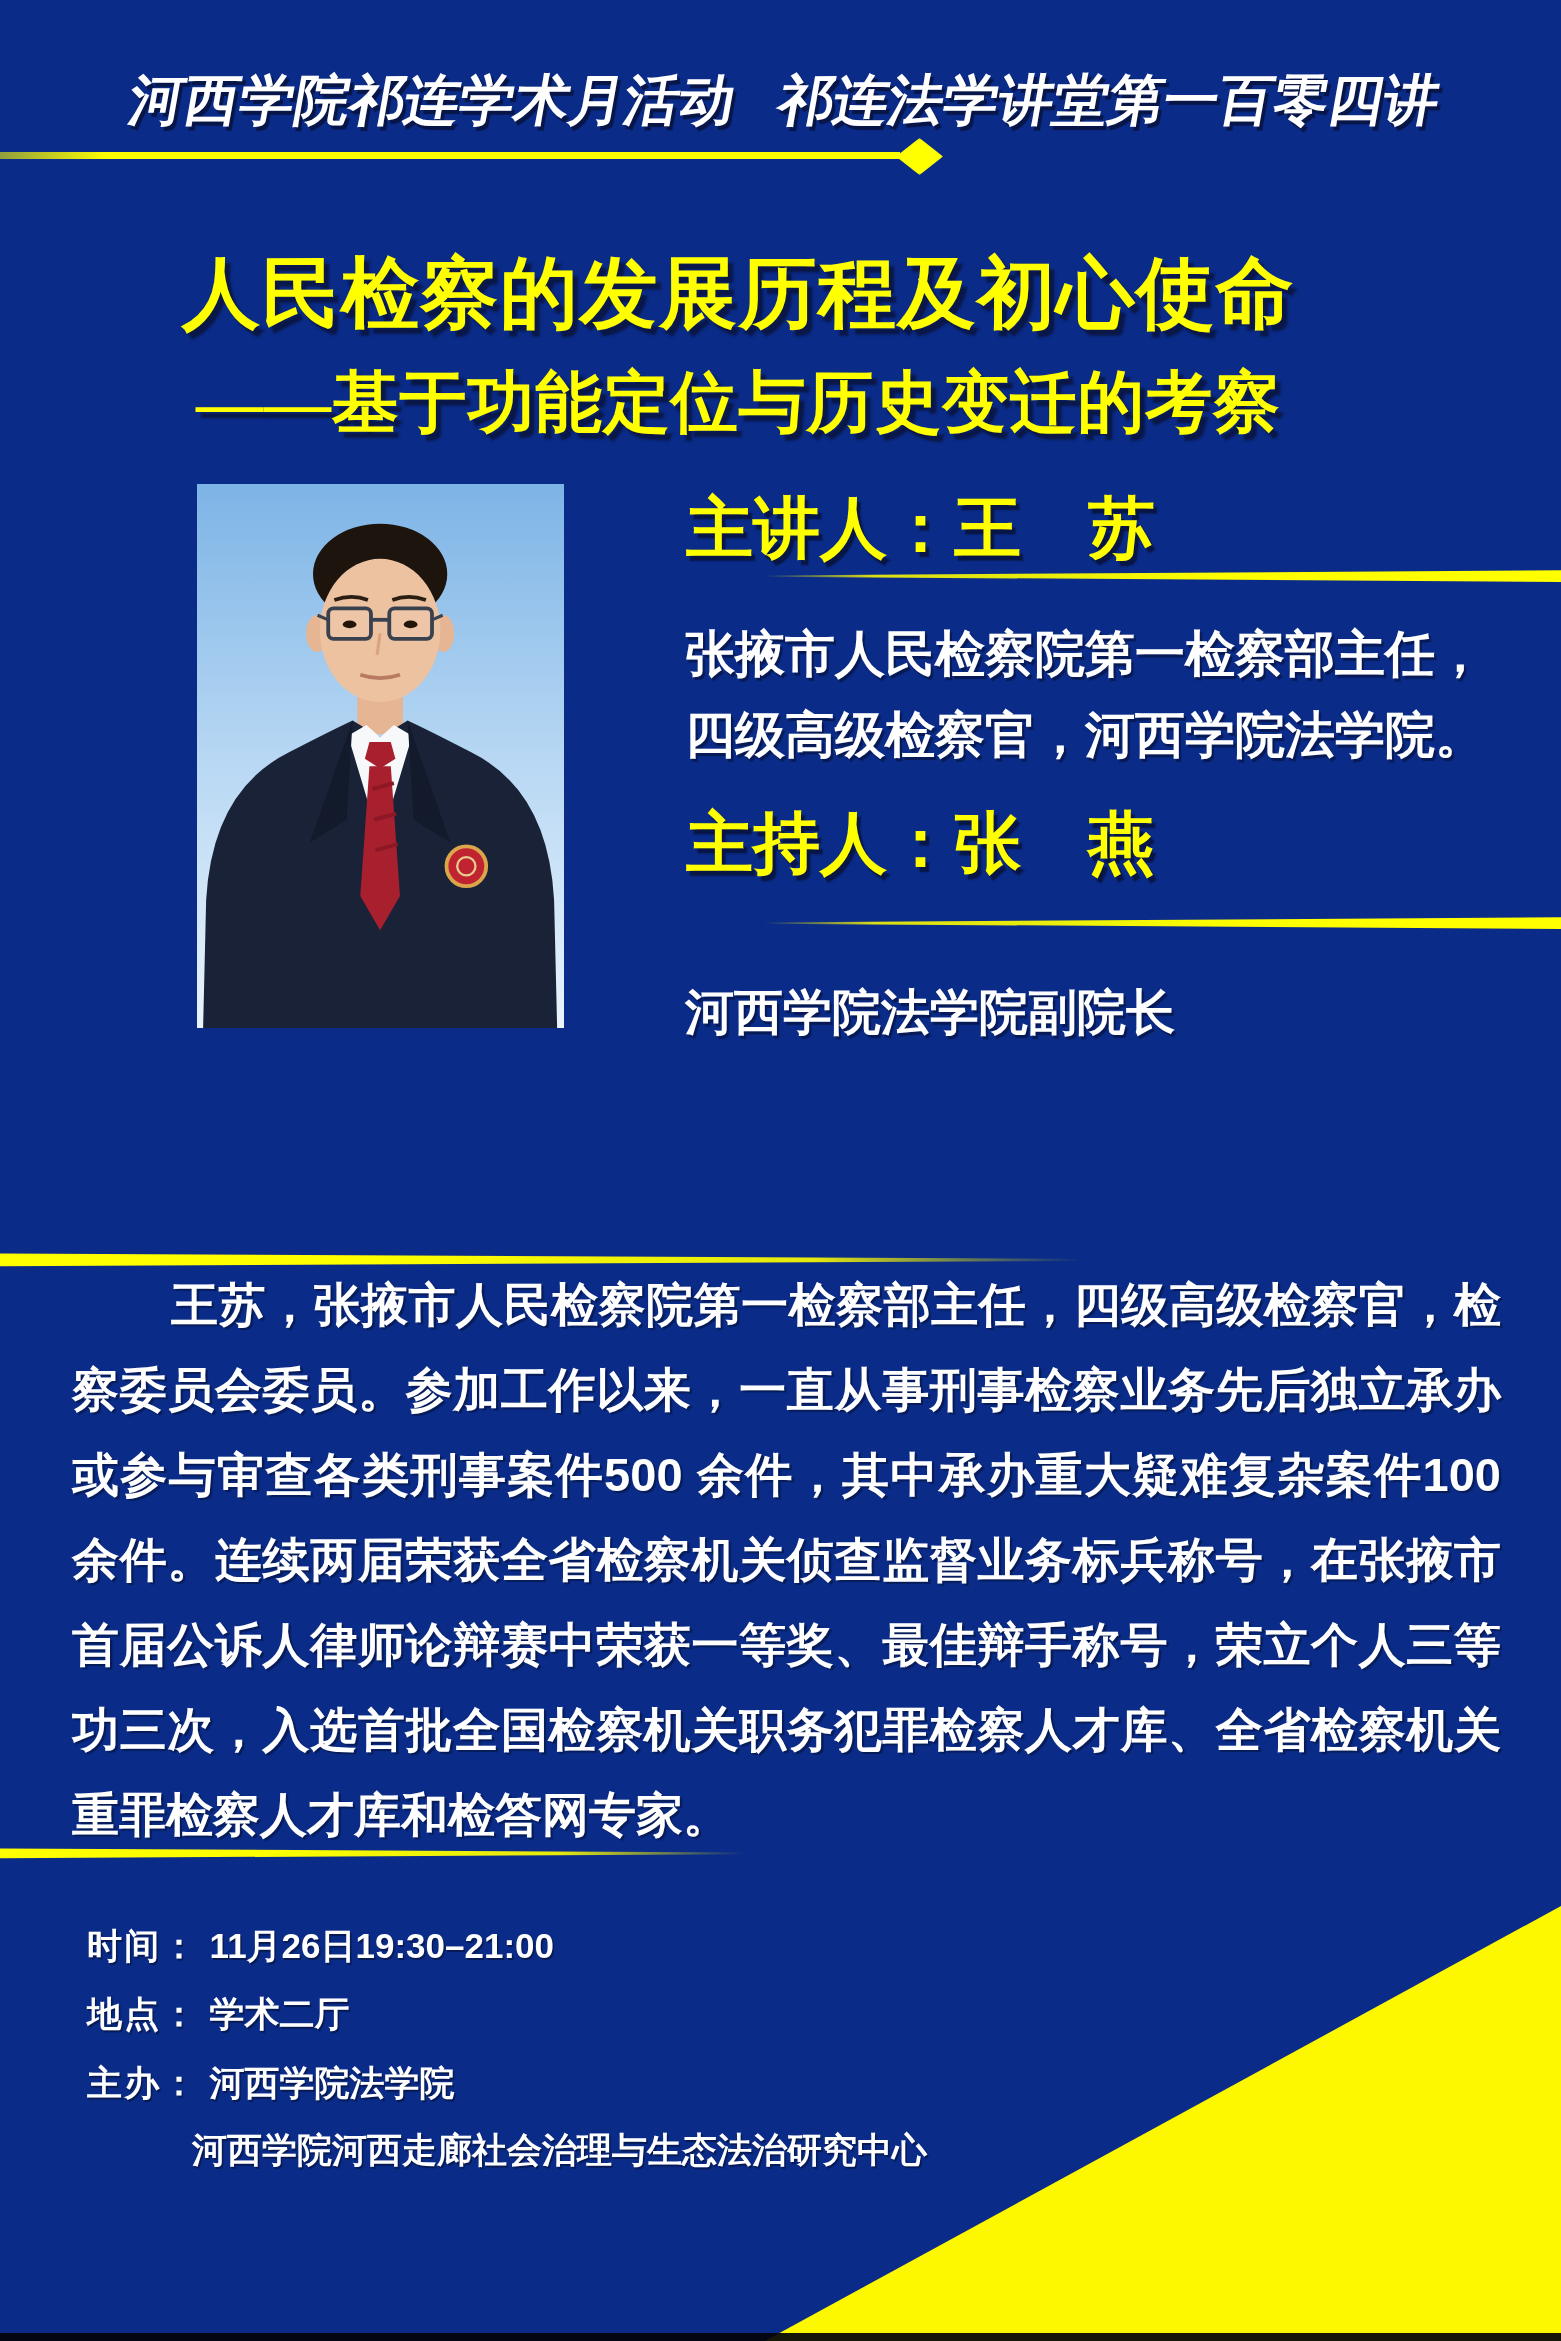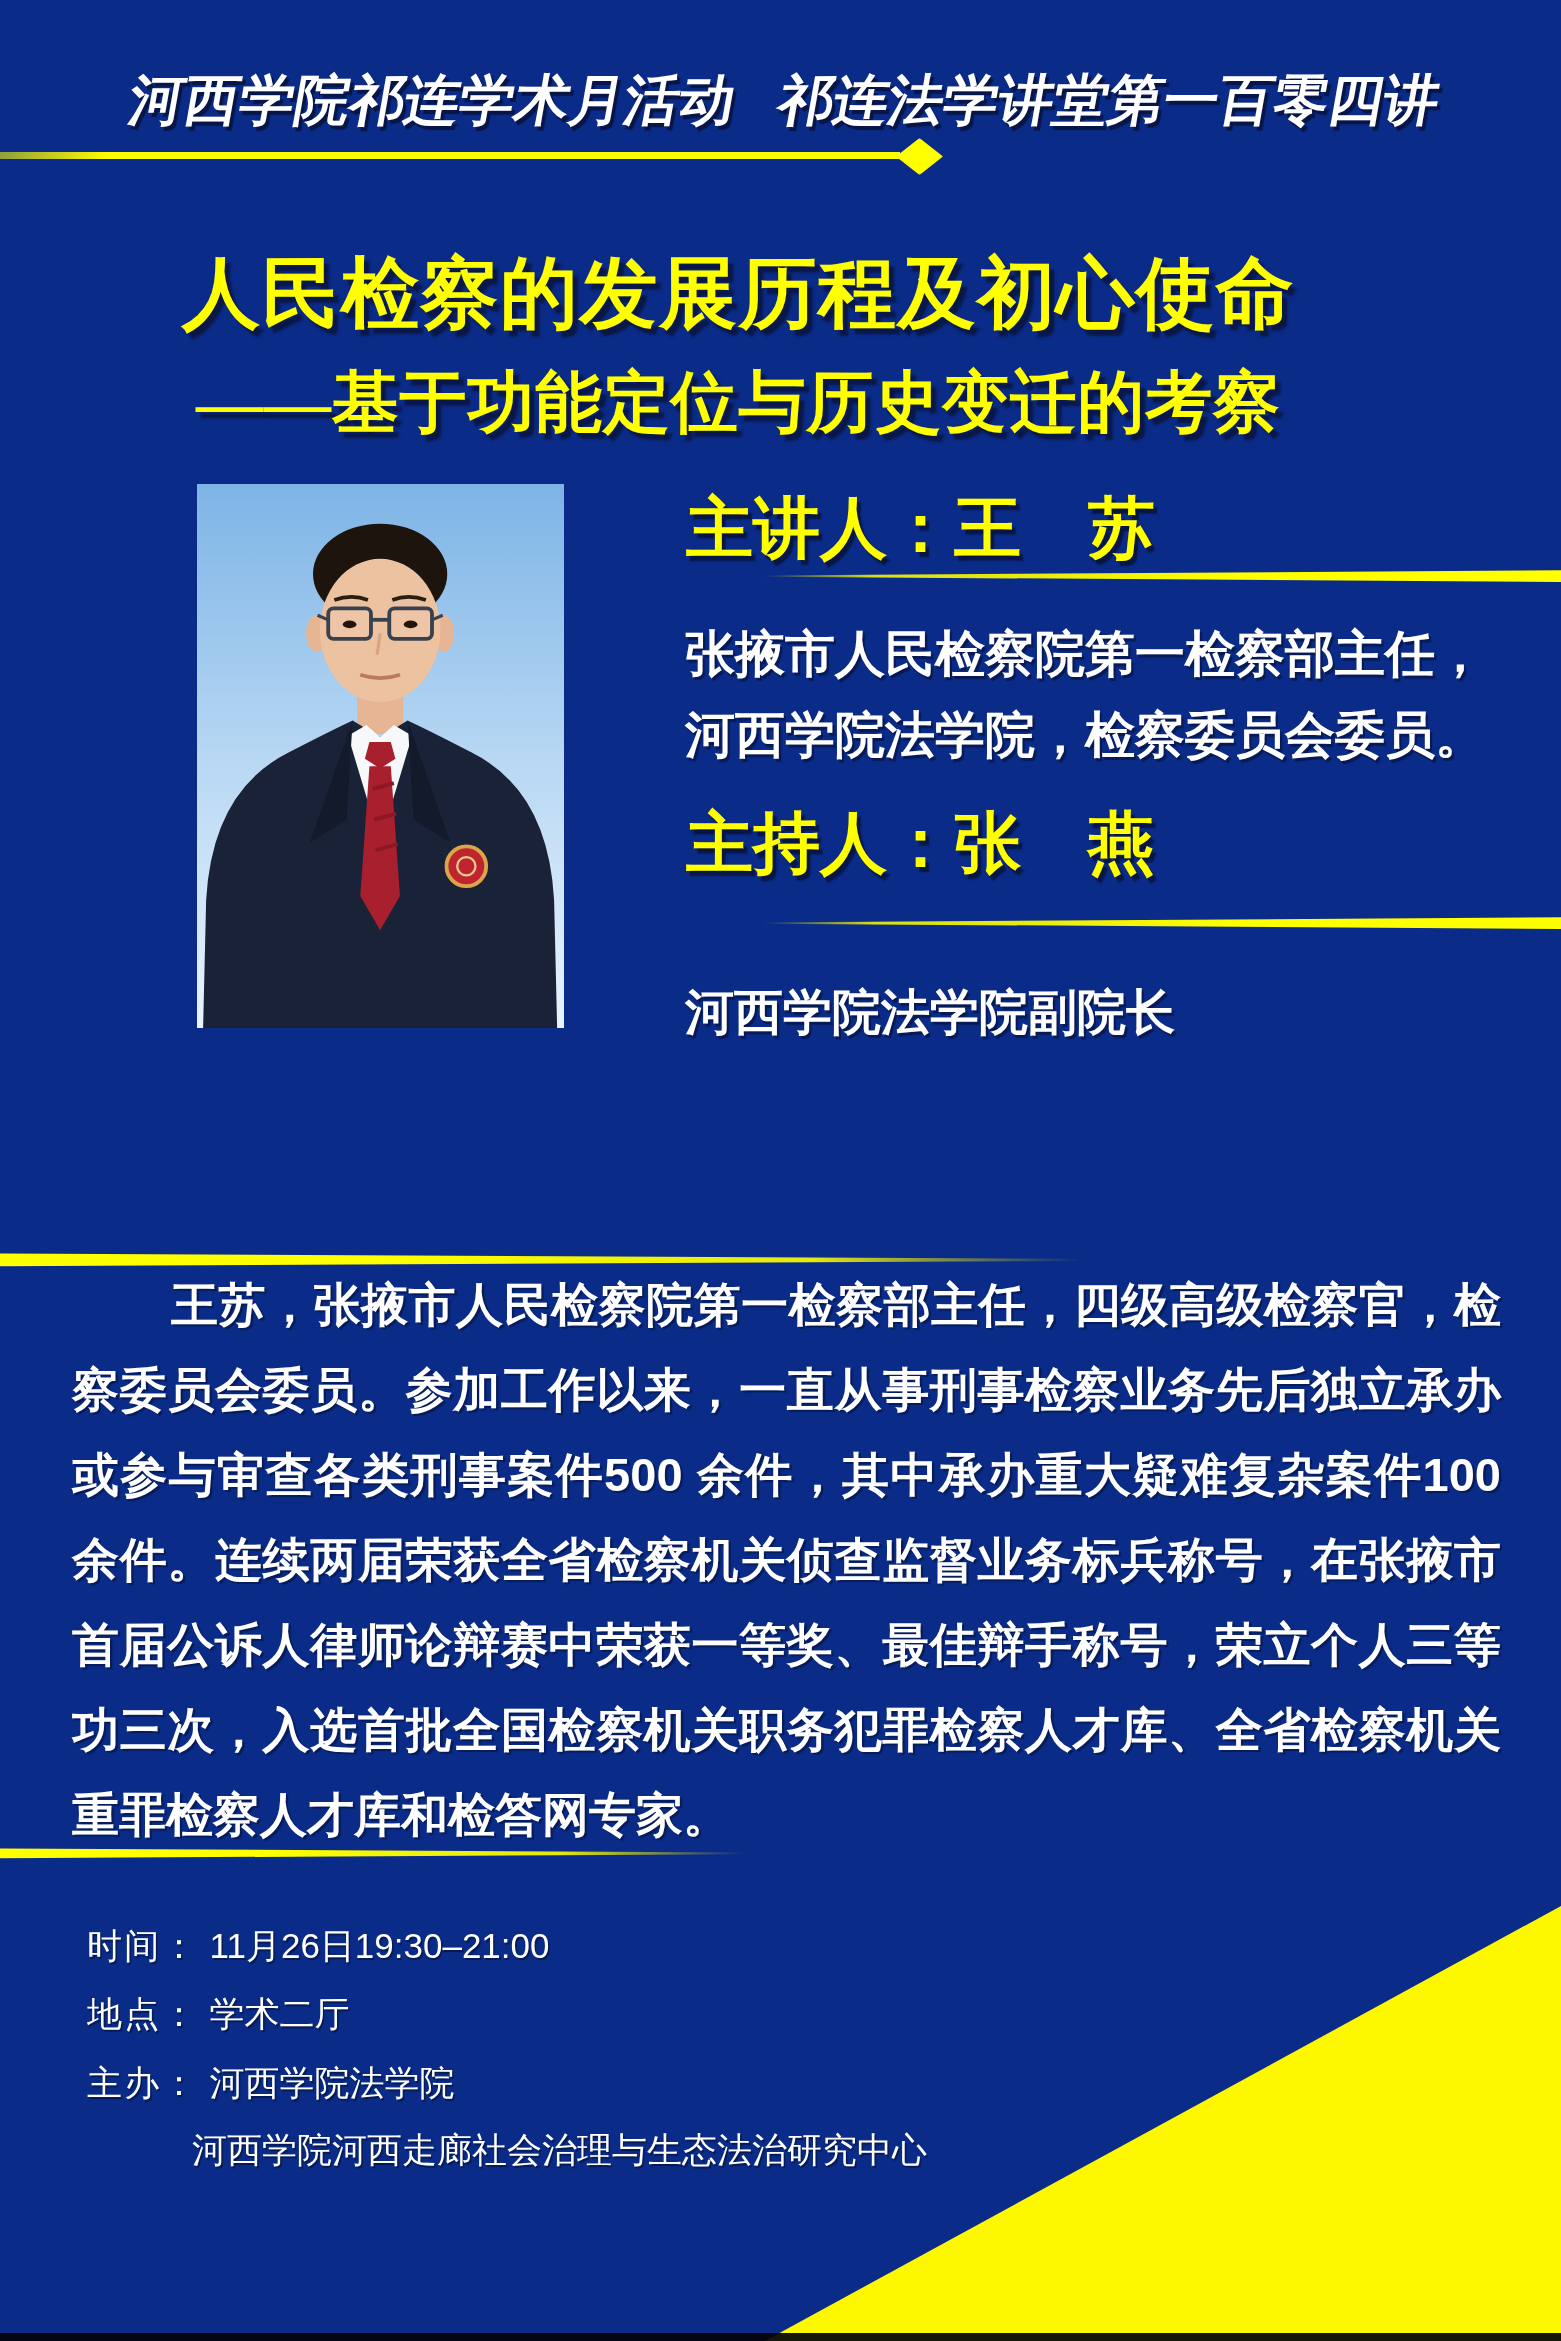--- a/index.html
+++ b/index.html
@@ -86,21 +86,21 @@
   .bio-text{
     position:absolute;left:72px;top:1262px;width:1429px;
     font-weight:bold;color:#ffffff;
     font-size:47px;line-height:85px;
     text-align:justify;text-indent:99px;
     text-shadow:2.3px 2.3px 0.8px rgba(4,10,30,0.45);
   }
   
   .info-line{
     position:absolute;left:87px;
-    font-weight:normal;color:#ffffff;font-size:35px;white-space:nowrap;
+    font-weight:bold;color:#ffffff;font-size:35px;white-space:nowrap;
     text-shadow:1.5px 2.3px 0.8px rgba(4,10,30,0.5);
   }
   .info-time{top:1923px;}
   .info-venue{top:1991px;}
   .info-org1{top:2060px;}
   .info-org2{top:2127px;left:192px;}
   .info-line .lbl{letter-spacing:2.3px;margin-right:10.7px;}
   
   .corner-triangle{
     position:absolute;left:0;top:0;width:1561px;height:2342px;
@@ -173,21 +173,21 @@
 
     <circle cx="353" cy="501" r="26" fill="#bf2430" stroke="#dba64a" stroke-width="5"></circle>
     <circle cx="353" cy="501" r="12" fill="none" stroke="#e9cd8d" stroke-width="3"></circle>
   </svg>
 
   <div class="callig speaker-line">
     <span>主讲人：</span><span>王　苏</span>
   </div>
   <div class="taper-r taper-speaker"></div>
   <div class="white-desc desc1">张掖市人民检察院第一检察部主任，</div>
-  <div class="white-desc desc2">河西学院法学院，检察委员会委员。</div>
+  <div class="white-desc desc2">四级高级检察官，河西学院法学院。</div>
 
   <div class="callig host-line">
     <span>主持人：</span><span>张　燕</span>
   </div>
   <div class="taper-r taper-host"></div>
   <div class="white-desc host-desc">河西学院法学院副院长</div>
 
   <div class="taper-l rule-bio"></div>
   <div class="bio-text">王苏，张掖市人民检察院第一检察部主任，四级高级检察官，检察委员会委员。参加工作以来，一直从事刑事检察业务先后独立承办或参与审查各类刑事案件500 余件，其中承办重大疑难复杂案件100 余件。连续两届荣获全省检察机关侦查监督业务标兵称号，在张掖市首届公诉人律师论辩赛中荣获一等奖、最佳辩手称号，荣立个人三等功三次，入选首批全国检察机关职务犯罪检察人才库、全省检察机关重罪检察人才库和检答网专家。</div>
   <div class="taper-l rule-after-bio"></div>

